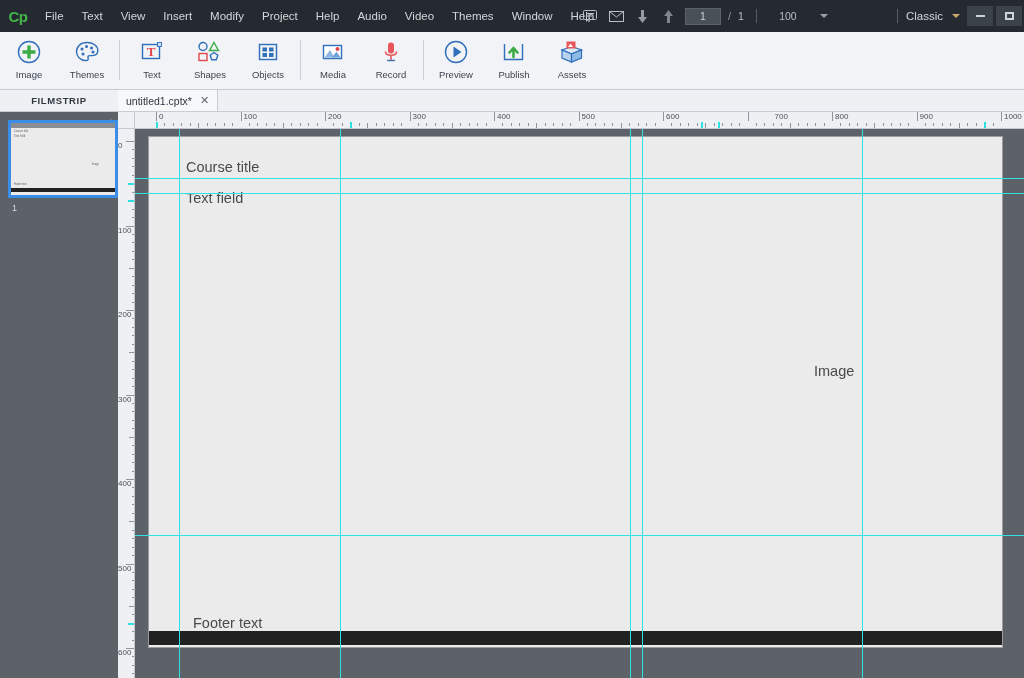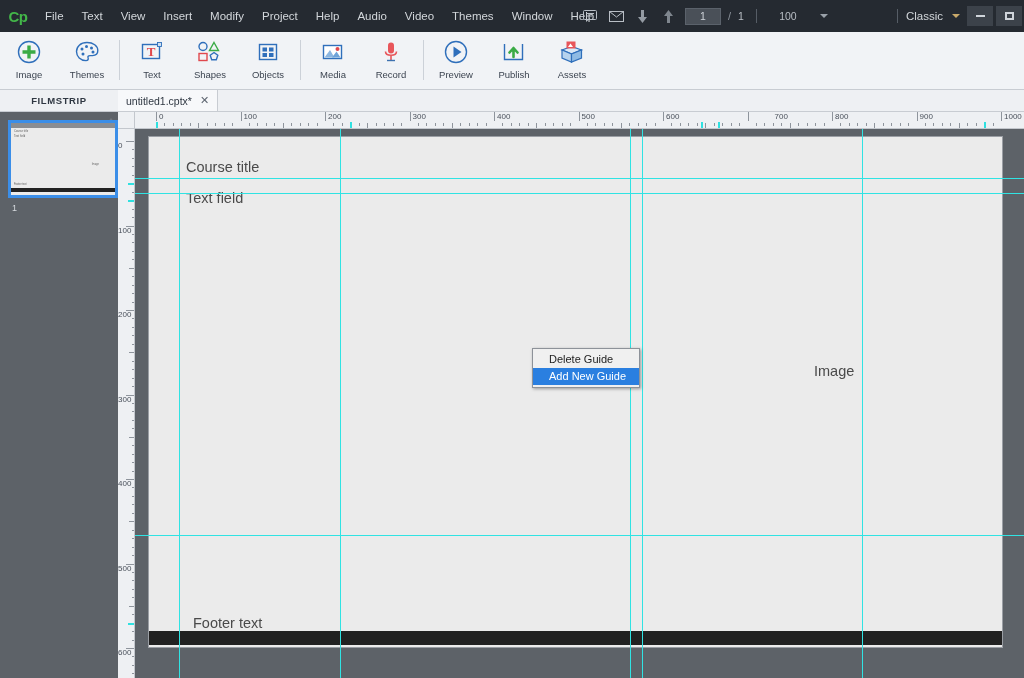--- a/index.html
+++ b/index.html
@@ -628,21 +628,17 @@
             <div class="guide-v" style="left: 44.265px; background: rgb(48, 227, 227);"></div>
             <div class="guide-v" style="left: 204.815px; background: rgb(48, 227, 227);"></div>
             <div class="guide-v" style="left: 494.65px; background: rgb(48, 227, 227);"></div>
             <div class="guide-v" style="left: 507.325px; background: rgb(48, 227, 227);"></div>
             <div class="guide-v" style="left: 727.025px; background: rgb(48, 227, 227);"></div>
             <div class="guide-h" style="top: 49.25px; background: rgb(48, 227, 227);"></div>
             <div class="guide-h" style="top: 64.46px; background: rgb(48, 227, 227);"></div>
             <div class="guide-h" style="top: 405.84px; background: rgb(48, 227, 227);"></div>
           </div>
 
-        <div id="ctxmenu">
-          <div class="ctx-item">Delete Guide</div>
-          <div class="ctx-item sel">Add New Guide</div>
-        </div>
 
       </div>
     </div>
   </div>
 </div>
 
 </body></html>

